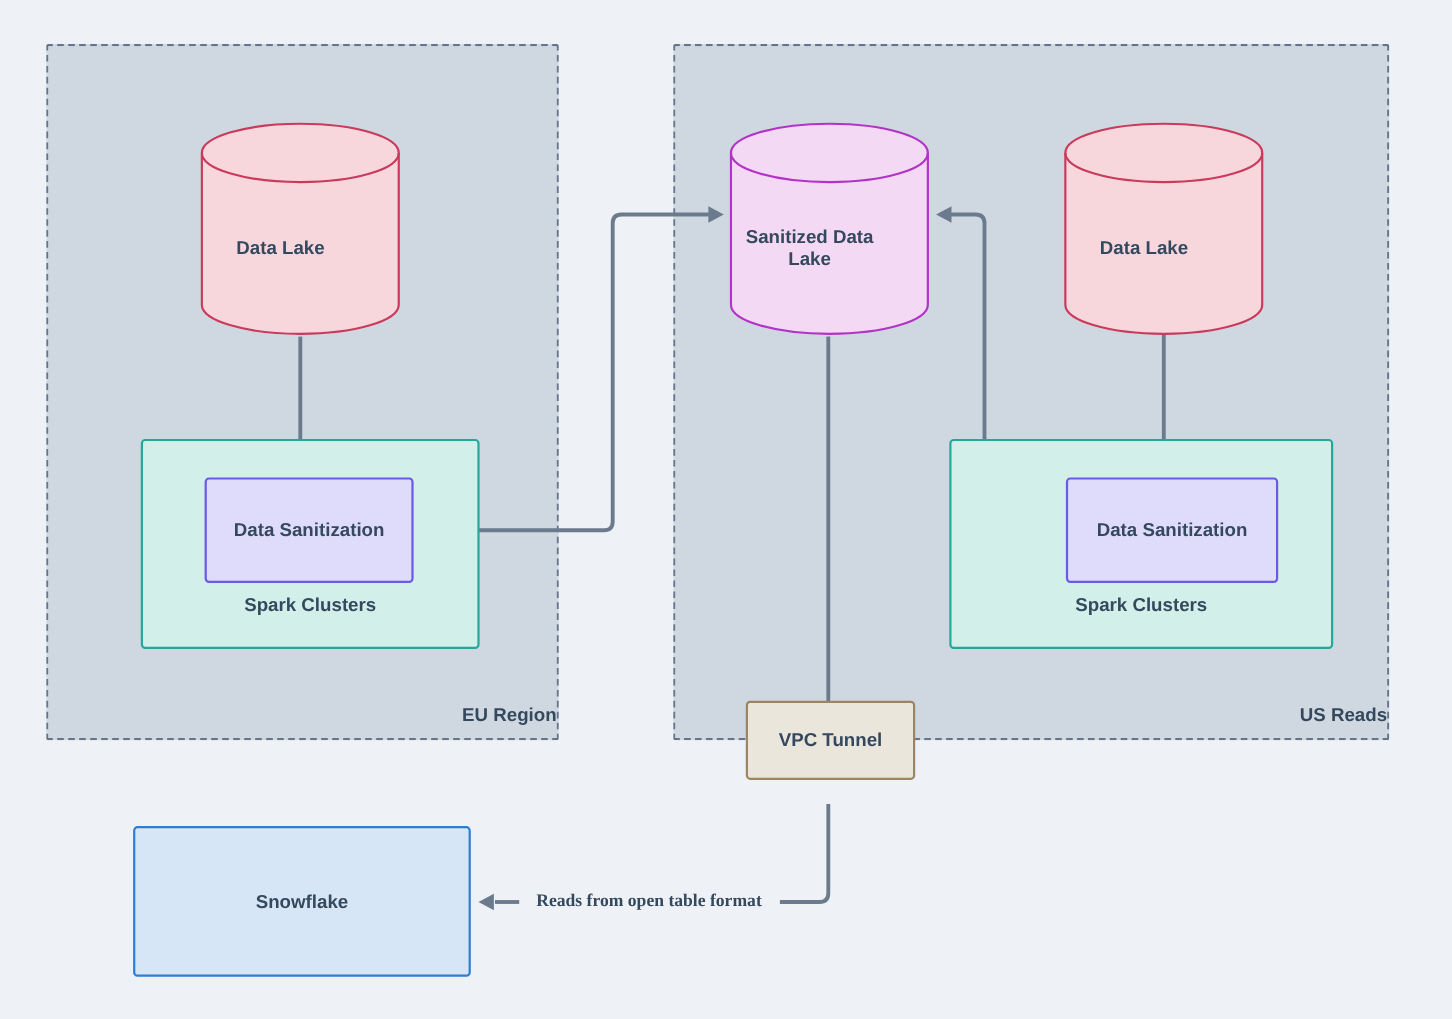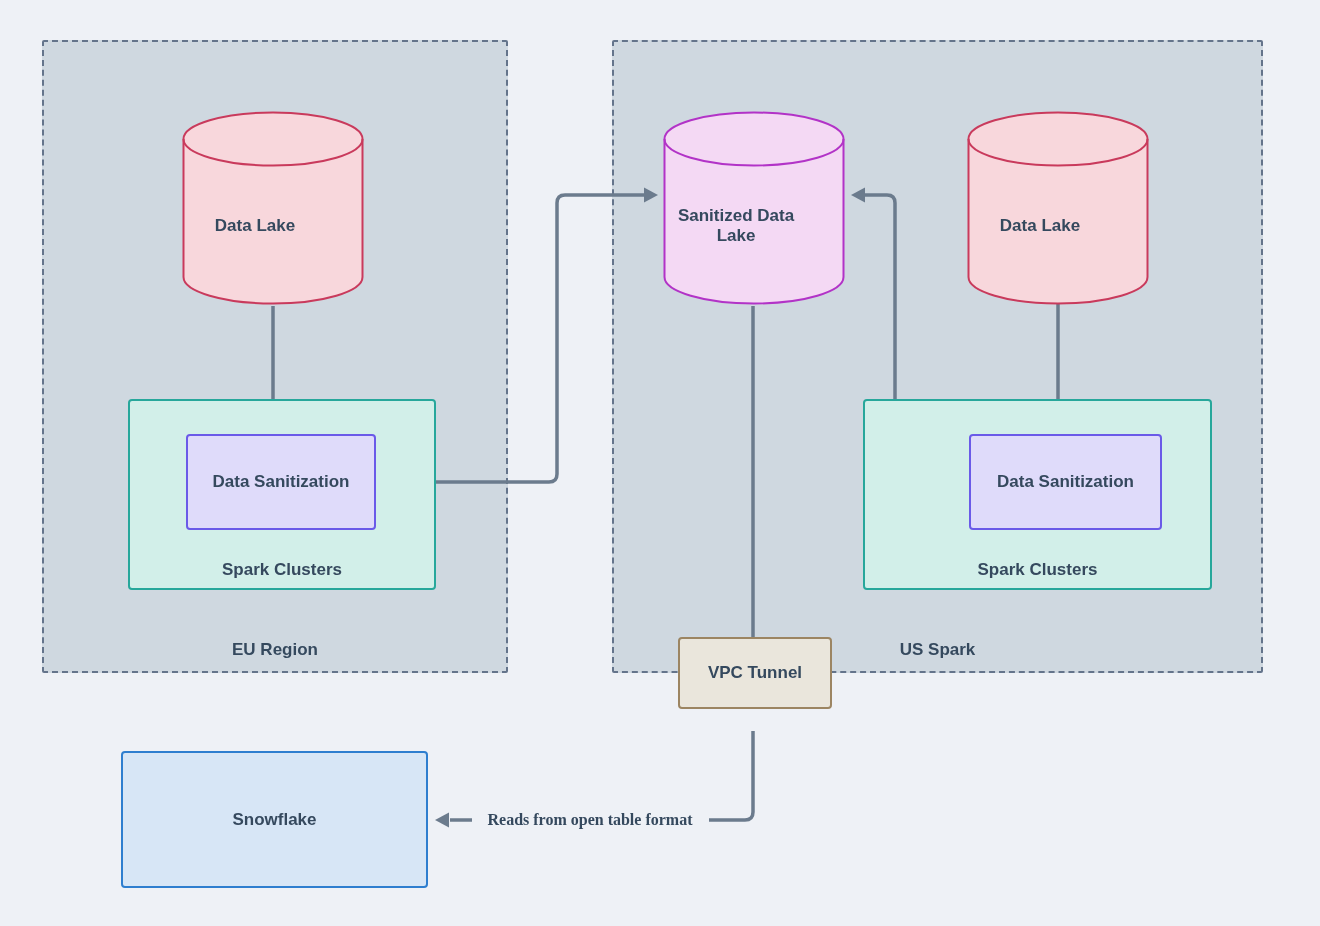--- a/index.html
+++ b/index.html
@@ -15,21 +15,21 @@
   .region{
     position:absolute;
     background:#cfd8e0;
     border:2px dashed #64748b;
     border-radius:2px;
     box-sizing:border-box;
   }
   .region-label{
     position:absolute;
     left:0;right:0;bottom:11px;
-    text-align:center;
+    text-align:right;
     color:#35495e;
     font-size:17px;
     font-weight:600;
   }
 
   
   svg.edges{position:absolute;left:0;top:0;pointer-events:none;}
   .edge-line{fill:none;stroke:#6b7b8d;stroke-width:3.5;}
   .edge-arrow{fill:#6b7b8d;stroke:none;}
 
@@ -45,21 +45,21 @@
   .cylinder .node-label{top:40px;height:150px;}
   .cyl-outline{stroke-width:2;}
   .cyl-pink  .cyl-body{fill:#f8d7dc;stroke:#c93a5c;}
   .cyl-pink  .cyl-top {fill:none;stroke:#c93a5c;}
   .cyl-magenta .cyl-body{fill:#f4d9f4;stroke:#b233c7;}
   .cyl-magenta .cyl-top {fill:none;stroke:#b233c7;}
 
   .box{border-radius:4px;border:2px solid;padding-left:20px;}
   .box .node-label{top:0;bottom:0;}
   .box.spark{background:#d2efe9;border-color:#27a79b;}
-  .box.spark .node-label{top:auto;bottom:8px;height:20px;}
+  .box.spark .node-label{top:auto;bottom:28px;height:20px;}
   .box.sanitize{background:#dfdbfa;border-color:#6a5ae8;}
   .box.vpc{background:#eae6dc;border-color:#9c8562;}
   .box.snowflake{background:#d7e6f6;border-color:#2e7ecf;}
 
   .edge-label{
     position:absolute;
     transform:translate(-50%,-50%);
     color:#35495e;
     font-size:16px;
     font-weight:600;
@@ -70,21 +70,21 @@
 </head>
 <body>
 
 <div class="canvas">
 
   <div class="region" style="left:42px;top:40px;width:466px;height:633px">
     <div class="region-label">EU Region</div>
   </div>
 
   <div class="region" style="left:612px;top:40px;width:651px;height:633px">
-    <div class="region-label">US Spark</div>
+    <div class="region-label">US Reads</div>
   </div>
 
   <svg class="edges" width="1320" height="926" viewBox="0 0 1320 926">
 
     <path class="edge-line" d="M273,306 L273,420"></path>
     <polygon class="edge-arrow" points="273,433 265.5,419 280.5,419"></polygon>
 
     <path class="edge-line" d="M377,482 L549,482 Q557,482 557,474 L557,203 Q557,195 565,195 L645,195"></path>
     <polygon class="edge-arrow" points="658,195 644,187.5 644,202.5"></polygon>
 

